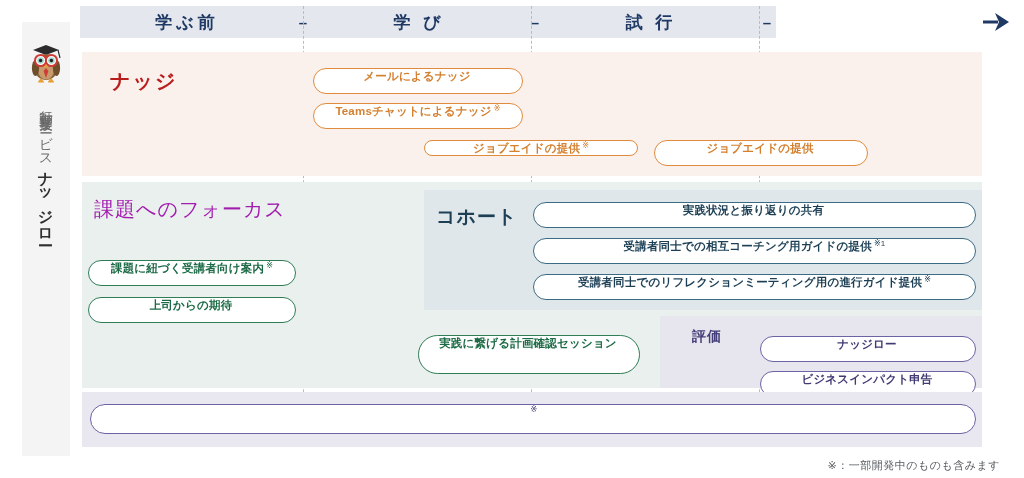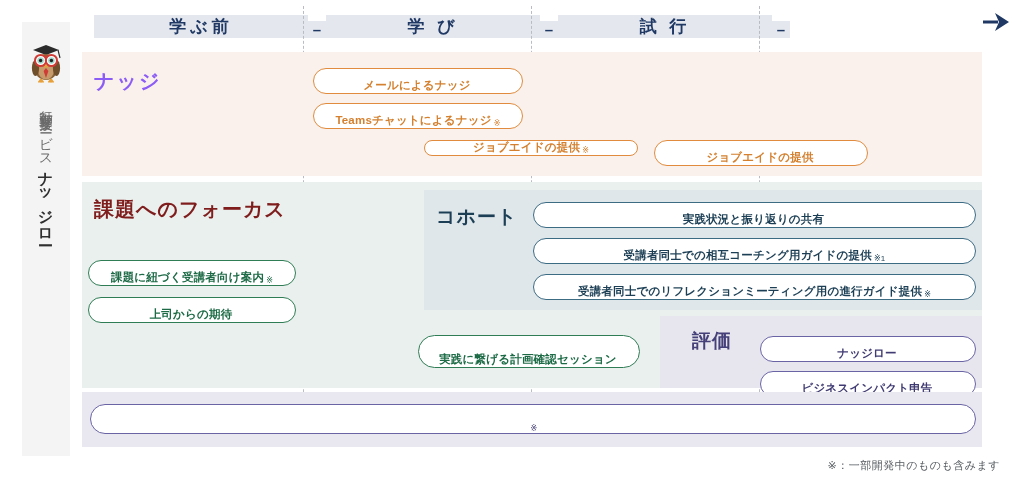--- a/index.html
+++ b/index.html
@@ -21,23 +21,22 @@
   #owl{width:42px;height:46px;position:relative;margin-bottom:14px;}
   #brand-text{
     writing-mode:vertical-rl;text-orientation:upright;
     font-size:13.5px;color:#6a6a6a;letter-spacing:1.5px;
     line-height:1;white-space:nowrap;
   }
   #brand-text .strong{font-weight:bold;color:#2f2f2f;font-size:15px;letter-spacing:2px;}
 
   
   #phase-header{
-    position:absolute;left:94px;top:6px;width:728px;height:32px;
+    position:absolute;left:80px;top:6px;width:728px;height:32px;
     display:flex;
-    align-items:flex-end;
   }
   .phase-cell{
     background:#e4e8ee;
     display:flex;align-items:center;justify-content:center;
     font-size:17px;font-weight:bold;color:#1f3864;letter-spacing:4px;
     position:relative;
   }
   .phase-sep{
     width:18px;background:#e4e8ee;
     display:flex;align-items:center;justify-content:center;
@@ -52,66 +51,66 @@
     position:absolute;top:6px;height:441px;width:0;
     border-left:1.4px dashed #b9bcc2;
   }
 
   
   #band-nudge{
     position:absolute;left:82px;top:52px;width:900px;height:124px;
     background:#fbf1ec;
   }
   #nudge-title{
-    position:absolute;left:12px;top:16px;
-    font-size:20px;font-weight:bold;color:#8b5cf6;letter-spacing:2px;
+    position:absolute;left:28px;top:16px;
+    font-size:20px;font-weight:bold;color:#b91c1c;letter-spacing:2px;
   }
 
   
   #band-focus{
     position:absolute;left:82px;top:182px;width:900px;height:206px;
     background:#eaf0ee;
   }
   #focus-title{
     position:absolute;left:12px;top:14px;
-    font-size:20px;font-weight:bold;color:#7f1d1d;letter-spacing:1px;
+    font-size:20px;font-weight:normal;color:#a21caf;letter-spacing:1px;
   }
 
   
   #block-cohort{
     position:absolute;left:424px;top:190px;width:558px;height:120px;
     background:#dfe7eb;
   }
   #cohort-title{
     position:absolute;left:12px;top:14px;
     font-size:19px;font-weight:bold;color:#1c3f55;letter-spacing:1px;font-family:Liberation Mono, monospace;
   }
 
   
   #block-eval{
     position:absolute;left:660px;top:316px;width:322px;height:72px;
     background:#e7e5ee;
   }
   #eval-title{
     position:absolute;left:12px;top:12px;
-    font-size:19px;font-weight:bold;color:#45407a;letter-spacing:1px;padding-left:20px;
+    font-size:14px;font-weight:bold;color:#45407a;letter-spacing:1px;padding-left:20px;
   }
 
   
   #band-bottom{
     position:absolute;left:82px;top:392px;width:900px;height:55px;
     background:#e9e7ef;
   }
 
   
   .pill{
     position:absolute;
     background:#ffffff;
     border-radius:999px;
-    display:flex;align-items:flex-end;justify-content:center;
+    display:flex;align-items:flex-start;justify-content:center;
     font-size:11.5px;font-weight:bold;
     box-sizing:border-box;
     white-space:nowrap;
     letter-spacing:0.2px;
   }
   .pill.orange{border:1.6px solid #e08b3d;color:#d4802f;}
   .pill.green {border:1.6px solid #2f7d55;color:#1d6b46;}
   .pill.blue  {border:1.6px solid #3c6b84;color:#1c3f55;}
   .pill.purple{border:1.6px solid #6a64a5;color:#403b73;}
   .pill sup{font-size:8px;font-weight:normal;margin-left:2px;vertical-align:super;}
@@ -228,21 +227,21 @@
 </div>
 
 <div class="pill green" style="left:88px;top:260px;width:208px;height:26px">
   <span>課題に紐づく受講者向け案内</span>
     <sup>※</sup>
 </div>
 <div class="pill green" style="left:88px;top:297px;width:208px;height:26px">
   <span>上司からの期待</span>
     <sup></sup>
 </div>
-<div class="pill green" style="left:418px;top:335px;width:222px;height:33px">
+<div class="pill green" style="left:418px;top:335px;width:222px;height:39px">
   <span>実践に繋げる計画確認セッション</span>
     <sup></sup>
 </div>
 
 <div id="block-eval">
   <div id="eval-title">評価</div>
 </div>
 <div class="pill purple" style="left:760px;top:336px;width:216px;height:26px">
   <span>ナッジロー</span>
     <sup></sup>

